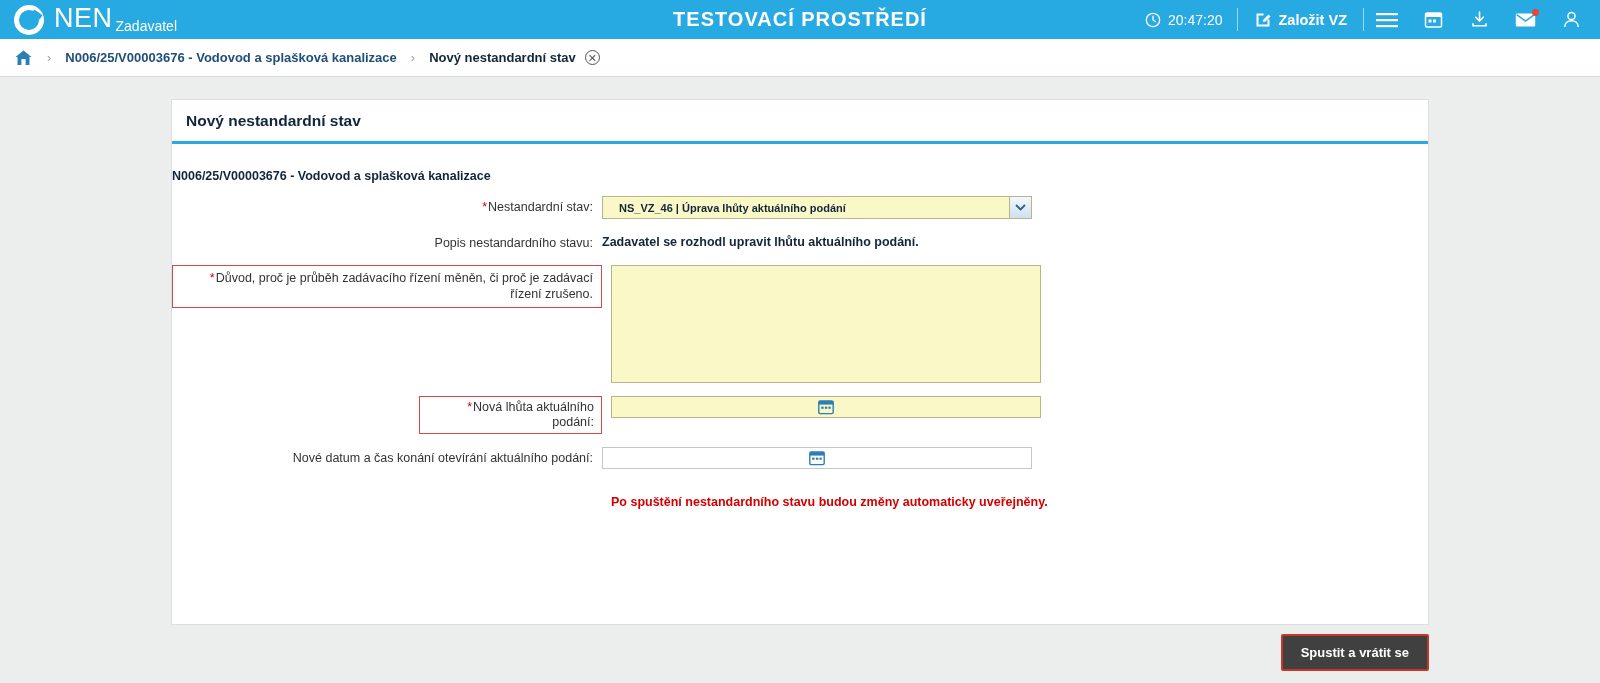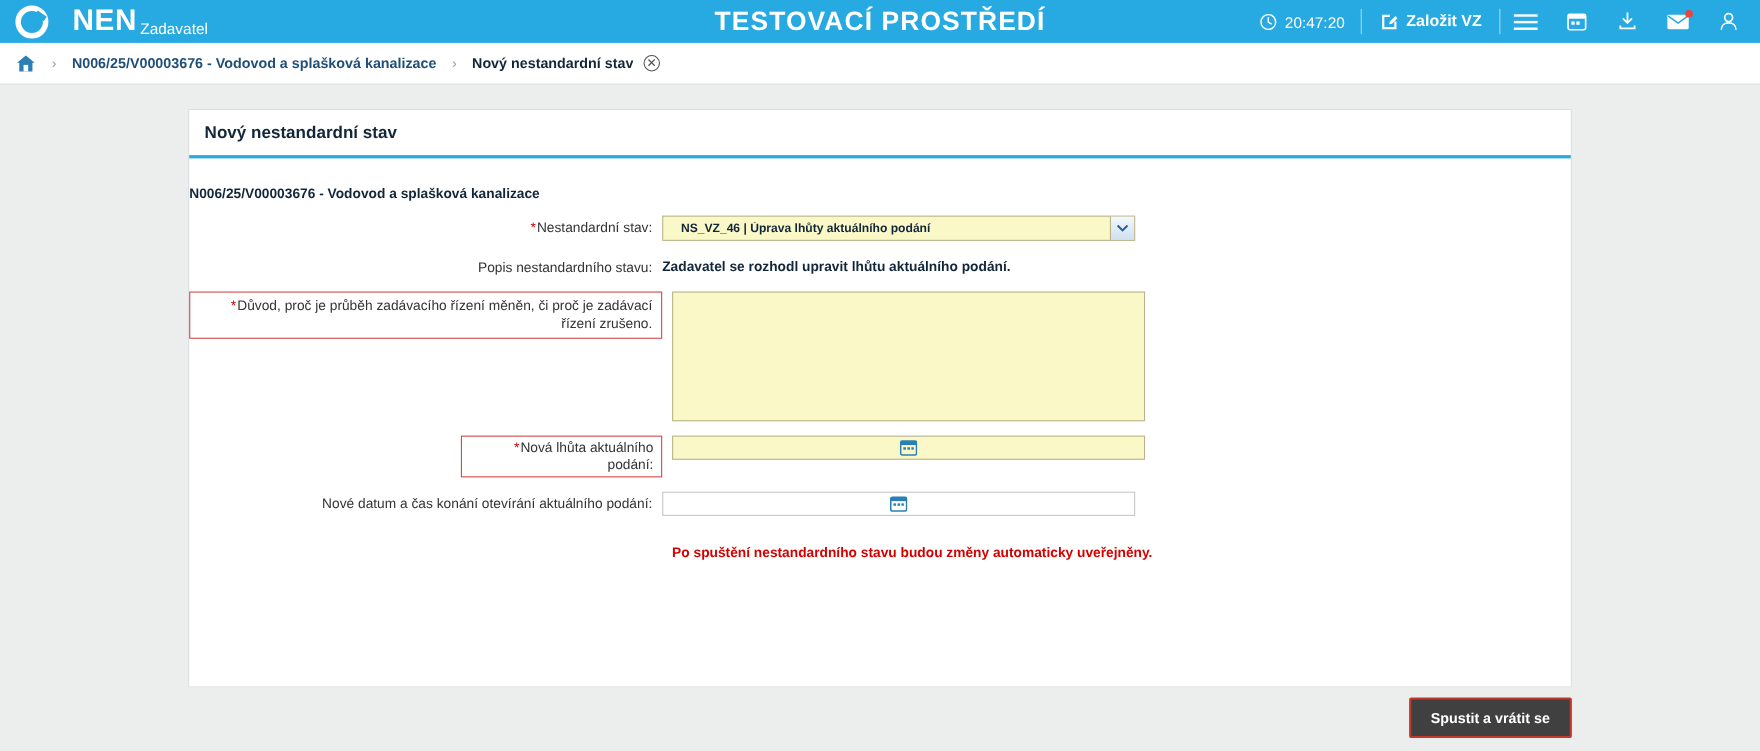--- a/index.html
+++ b/index.html
@@ -30,30 +30,30 @@
     width: 30px; height: 30px; border-radius: 50%;
     border: 5px solid #ffffff;
     position: relative; margin-bottom: 4px;
   }
   .logo-ring::after {
     content: ""; position: absolute;
     width: 10px; height: 5px; background: #27a9e1;
     right: -3px; top: 2px; transform: rotate(35deg);
   }
   .logo-text {
-    font-size: 27px; font-weight: bold; letter-spacing: 0.5px;
-    margin-left: 22px; line-height: 1; margin-bottom: 7px;
+    font-size: 27px; font-weight: normal; letter-spacing: 0.5px;
+    margin-left: 10px; line-height: 1; margin-bottom: 7px;
   }
   .logo-sub {
     font-size: 14px; margin-left: 3px; margin-bottom: 5px; font-weight: normal;
   }
   .env-title {
     position: absolute; left: 0; right: 0; top: 0;
     height: 39px; line-height: 39px; text-align: center;
-    font-size: 24px; font-weight: bold; letter-spacing: 1px;
+    font-size: 20px; font-weight: bold; letter-spacing: 1px;
     pointer-events: none;
   }
   .top-right {
     margin-left: auto; display: flex; align-items: center; height: 50px;
     padding-right: 6px; position: relative; z-index: 3;
   }
   .clock { display: flex; align-items: center; font-size: 14px; padding: 0 14px; }
   .clock .clk-ico { margin-right: 7px; display: inline-flex; }
   .vdiv { width: 1px; height: 23px; background: rgba(255,255,255,.55); }
   .zalozit {

